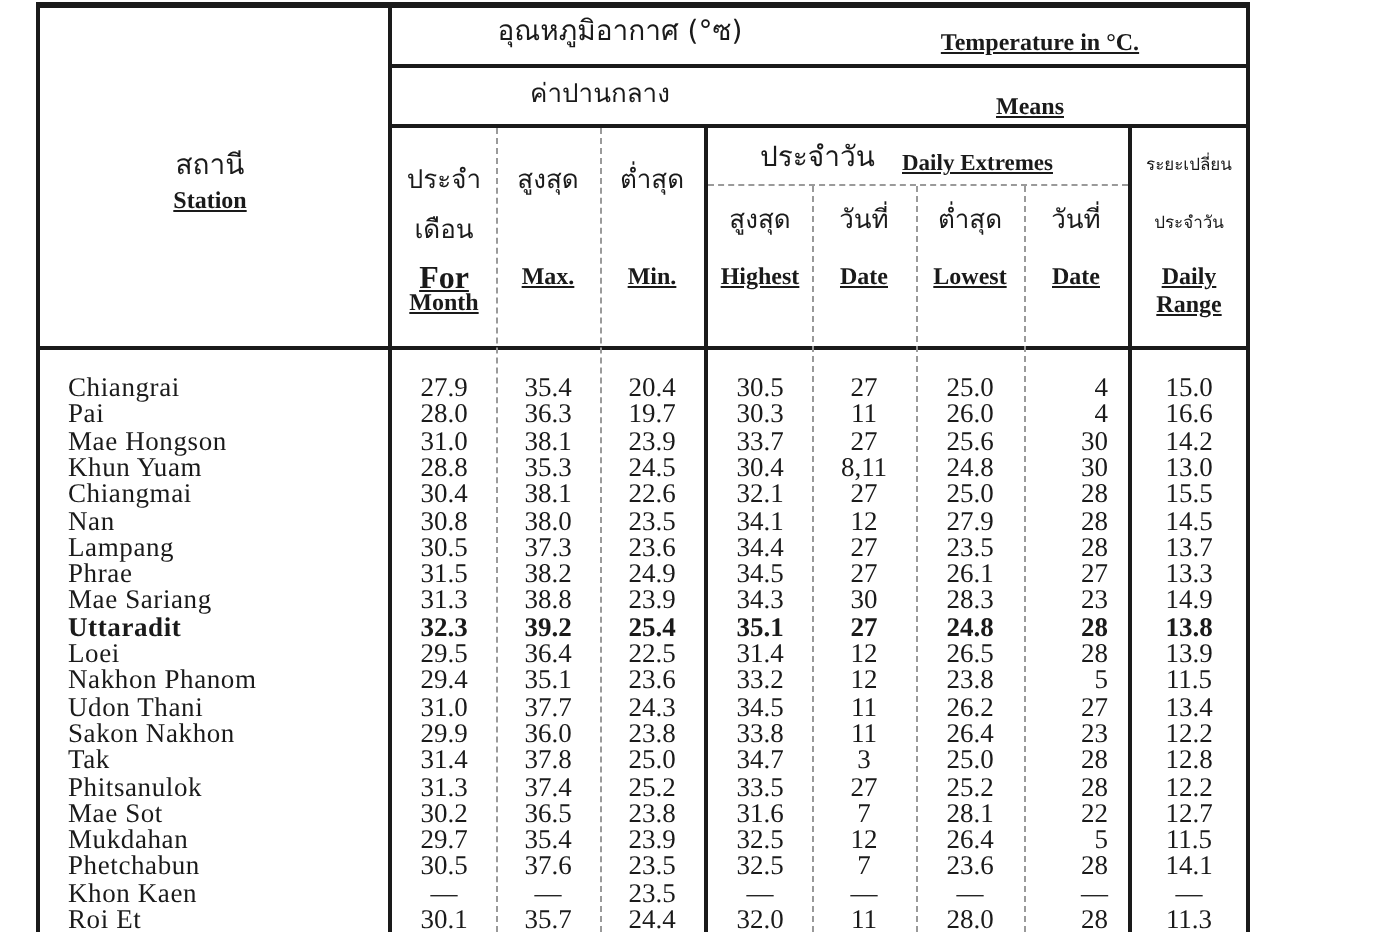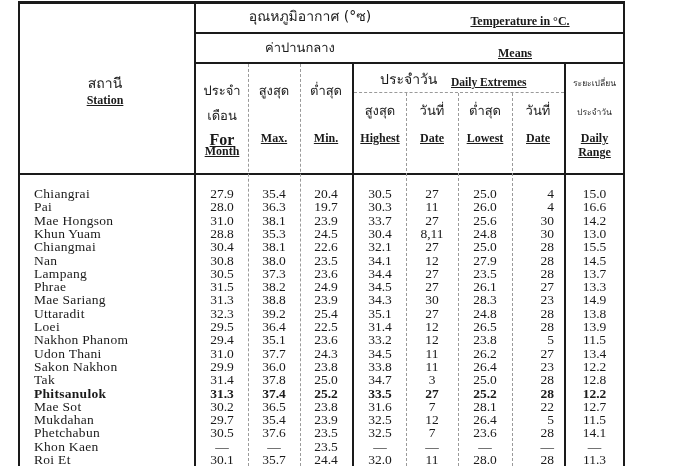--- a/index.html
+++ b/index.html
@@ -172,21 +172,21 @@
         <div class="cell station">Mae Sariang</div>
         <div class="cell" style="left: 196px; width: 52px;">31.3</div>
         <div class="cell" style="left: 248px; width: 52px;">38.8</div>
         <div class="cell" style="left: 300px; width: 52px;">23.9</div>
         <div class="cell" style="left: 354px; width: 52px;">34.3</div>
         <div class="cell" style="left: 406px; width: 52px;">30</div>
         <div class="cell" style="left: 458px; width: 54px;">28.3</div>
         <div class="cell" style="left: 512px; width: 42px; text-align: right;">23</div>
         <div class="cell" style="left: 566px; width: 57px;">14.9</div>
       </div>
-      <div class="row" style="top: 119.7px;">
+      <div class="row" style="top: 119.7px; font-weight: bold;">
         <div class="cell station">Uttaradit</div>
         <div class="cell" style="left: 196px; width: 52px;">32.3</div>
         <div class="cell" style="left: 248px; width: 52px;">39.2</div>
         <div class="cell" style="left: 300px; width: 52px;">25.4</div>
         <div class="cell" style="left: 354px; width: 52px;">35.1</div>
         <div class="cell" style="left: 406px; width: 52px;">27</div>
         <div class="cell" style="left: 458px; width: 54px;">24.8</div>
         <div class="cell" style="left: 512px; width: 42px; text-align: right;">28</div>
         <div class="cell" style="left: 566px; width: 57px;">13.8</div>
       </div>
@@ -238,21 +238,21 @@
         <div class="cell station">Tak</div>
         <div class="cell" style="left: 196px; width: 52px;">31.4</div>
         <div class="cell" style="left: 248px; width: 52px;">37.8</div>
         <div class="cell" style="left: 300px; width: 52px;">25.0</div>
         <div class="cell" style="left: 354px; width: 52px;">34.7</div>
         <div class="cell" style="left: 406px; width: 52px;">3</div>
         <div class="cell" style="left: 458px; width: 54px;">25.0</div>
         <div class="cell" style="left: 512px; width: 42px; text-align: right;">28</div>
         <div class="cell" style="left: 566px; width: 57px;">12.8</div>
       </div>
-      <div class="row" style="top: 199.5px; font-weight: bold;">
+      <div class="row" style="top: 199.5px;">
         <div class="cell station">Phitsanulok</div>
         <div class="cell" style="left: 196px; width: 52px;">31.3</div>
         <div class="cell" style="left: 248px; width: 52px;">37.4</div>
         <div class="cell" style="left: 300px; width: 52px;">25.2</div>
         <div class="cell" style="left: 354px; width: 52px;">33.5</div>
         <div class="cell" style="left: 406px; width: 52px;">27</div>
         <div class="cell" style="left: 458px; width: 54px;">25.2</div>
         <div class="cell" style="left: 512px; width: 42px; text-align: right;">28</div>
         <div class="cell" style="left: 566px; width: 57px;">12.2</div>
       </div>

